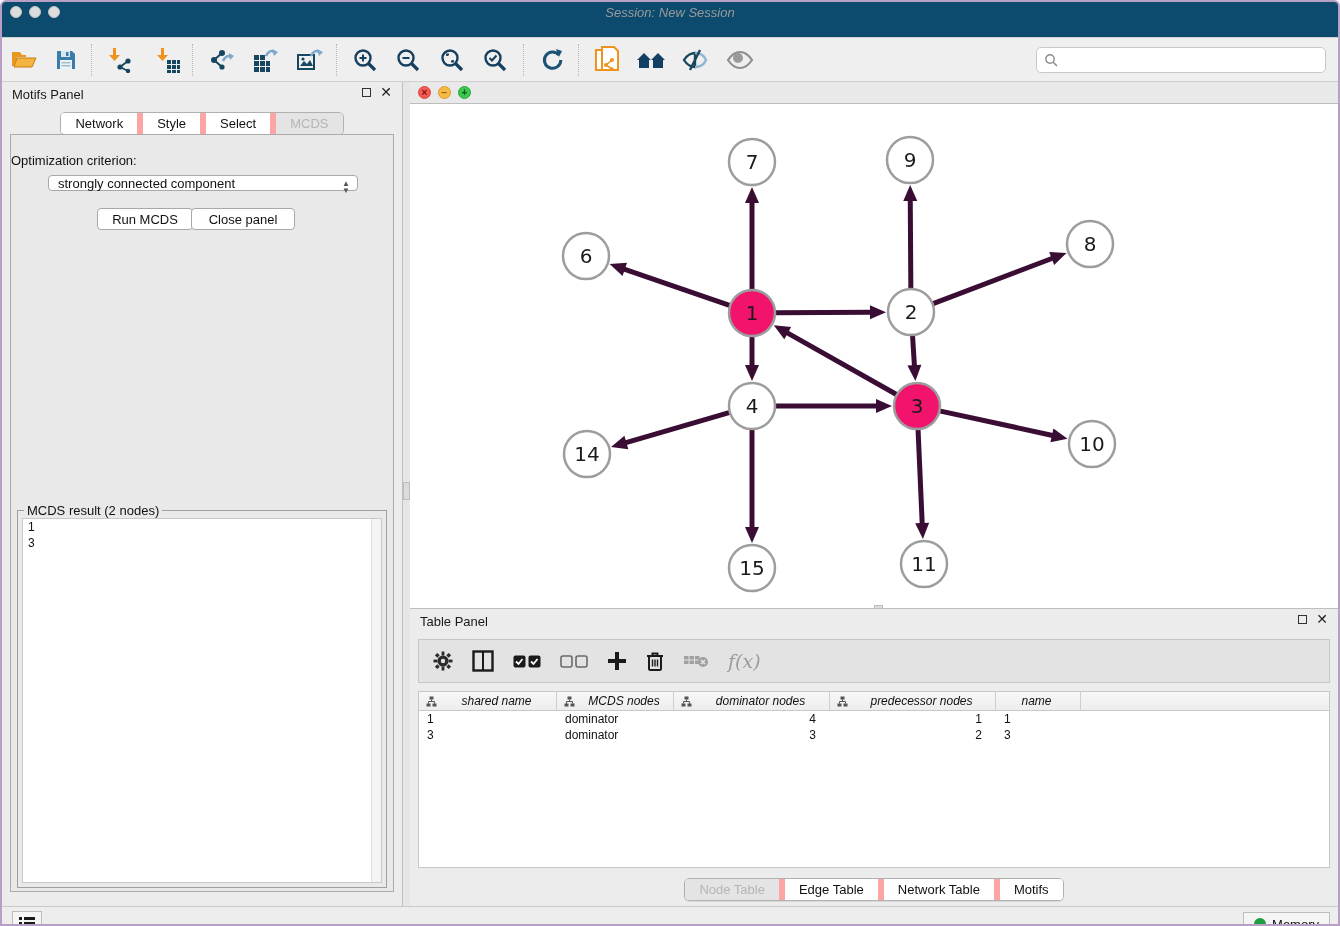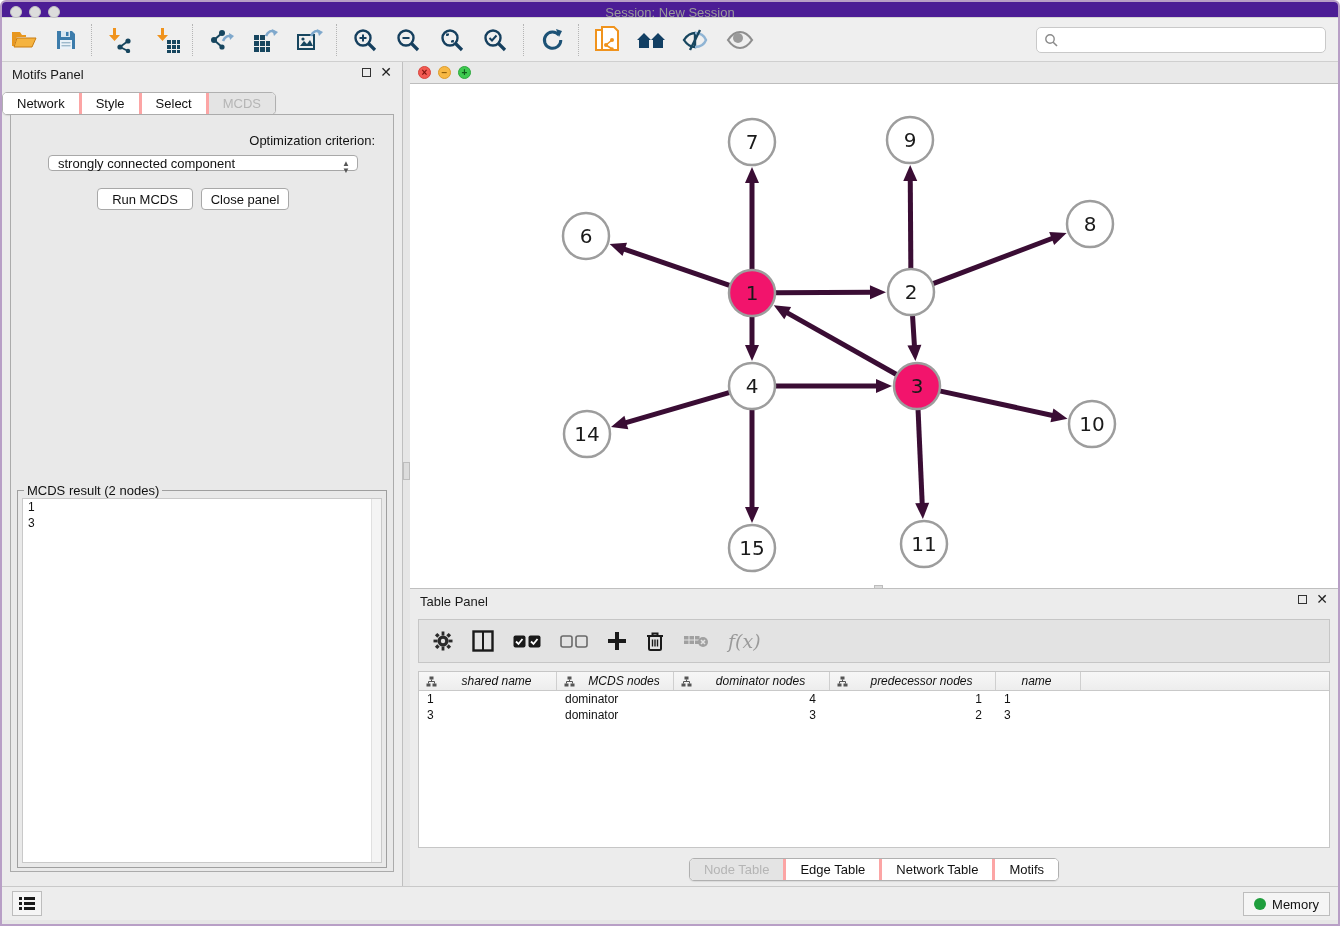--- a/index.html
+++ b/index.html
@@ -1,20 +1,20 @@
 <!DOCTYPE html>
 <html><head>
 <meta charset="utf-8">
 <style>
   * { margin:0; padding:0; box-sizing:border-box; }
   html,body { width:1340px; height:926px; font-family:"Liberation Sans","DejaVu Sans",sans-serif; }
   .window { position:relative; width:1340px; height:926px; border:2px solid #b89fc6; border-radius:6px 6px 0 0; background:#e6e6e6; overflow:hidden; }
 
   
-  .titlebar { position:relative; height:16px; background:#4c1d95; border-bottom:1px solid #d3d3d3; }
+  .titlebar { position:relative; height:36px; background:#0c4a6e; border-bottom:1px solid #d3d3d3;font-style:italic; }
   .tl-dots { position:absolute; left:8px; top:4px; display:flex; gap:7px; }
   .tl-dot { width:12px; height:12px; border-radius:50%; background:#dcdcdc; border:1px solid #c3c3c3; }
   .win-title { position:absolute; left:0; right:0; top:3px; text-align:center; font-size:13px; color:#9a9a9a; }
 
   
   .toolbar { position:relative; height:44px; background:#efefef; border-bottom:1px solid #cfcfcf; }
   .tb-btn { position:absolute; top:7px; width:30px; height:30px; display:flex; align-items:center; justify-content:center; }
   .tb-sep { position:absolute; top:6px; width:0; height:32px; border-left:1px dotted #b5b5b5; }
   .searchbox { position:absolute; right:12px; top:9px; width:290px; height:26px; background:#fff; border:1px solid #c9c9c9; border-radius:5px; display:flex; align-items:center; padding-left:7px; }
   .searchbox input { border:none; outline:none; flex:1; font-size:13px; height:20px; background:transparent; }
@@ -22,34 +22,34 @@
   
   .main { position:relative; height:824px; display:flex; background:#e6e6e6; }
 
   
   .cpanel { position:relative; width:400px; background:#ececec; }
   .panel-head { position:absolute; top:5px; left:10px; font-size:13px; color:#1a1a1a; }
   .panel-icons { position:absolute; top:5px; right:10px; display:flex; gap:9px; align-items:center; }
   .float-ic { width:9px; height:9px; border:1.5px solid #333; display:inline-block; }
   .close-ic { font-size:14px; font-weight:bold; color:#222; line-height:11px; }
 
-  .seg-tabs { position:absolute; top:30px; left:0; right:0; display:flex; }
+  .seg-tabs { position:absolute; top:30px; left:0; right:0; display:flex; justify-content:center; }
   .seg-group { display:flex; border:1px solid #b0b0b0; border-radius:5px; overflow:hidden; background:#fff; box-shadow:0 1px 1px rgba(0,0,0,.08); }
-  .seg { padding:3px 14px; font-size:13px; color:#111; background:#fff; border-left:3px solid #fca5a5; }
+  .seg { padding:3px 14px; font-size:13px; color:#111; background:#fff; border-left:6px solid #fca5a5; }
   .seg:first-child { border-left:none; }
   .seg.sel { background:#e4e4e4; color:#b5b5b5; }
 
   .cp-box { position:absolute; left:8px; right:8px; top:52px; bottom:14px; border:1px solid #ababab; background:#e9e9e9; }
-  .opt-label { position:absolute; top:18px; left:0; right:18px; text-align:right; font-size:13px; color:#111; }
+  .opt-label { position:absolute; top:18px; left:0; right:12px; text-align:left; font-size:13px; color:#111; }
   .cp-select { position:absolute; left:37px; top:40px; width:310px; height:16px; background:#fff; border:1px solid #a8a8a8; border-radius:4px; font-size:13px; color:#111; display:flex; align-items:center; padding-left:9px; }
   .sel-stepper { position:absolute; right:6px; top:3px; width:10px; height:16px; display:flex; flex-direction:column; align-items:center; justify-content:center; color:#555; }
   .sel-stepper span { font-size:8px; line-height:7px; }
   .cp-btn { position:absolute; top:73px; height:22px; background:#fff; border:1px solid #a8a8a8; border-radius:4px; font-size:13px; color:#111; display:flex; align-items:center; justify-content:center; }
   .btn-run { left:86px; width:96px; }
-  .btn-close { left:190px; width:88px; }
+  .btn-close { left:180px; width:104px; }
 
   .fieldset { position:absolute; left:6px; right:6px; top:375px; bottom:3px; border:1px solid #9f9f9f; background:#e9e9e9; }
   .fieldset-legend { position:absolute; top:-8px; left:6px; background:#e9e9e9; padding:0 3px; font-size:13px; color:#111; }
   .result-area { position:absolute; left:4px; right:4px; top:7px; bottom:4px; background:#fff; border:1px solid #c9c9c9; }
   .result-scroll { position:absolute; right:0; top:0; bottom:0; width:10px; background:#f4f4f4; border-left:1px solid #e0e0e0; }
   .result-line { font-size:12px; color:#111; padding:1px 0 1px 5px; }
 
   
   .vsplit { width:8px; background:#e6e6e6; border-left:1px solid #bfbfbf; position:relative; }
   .vsplit .grip { position:absolute; top:400px; left:0px; width:7px; height:18px; background:#dcdcdc; border:1px solid #bdbdbd; }

